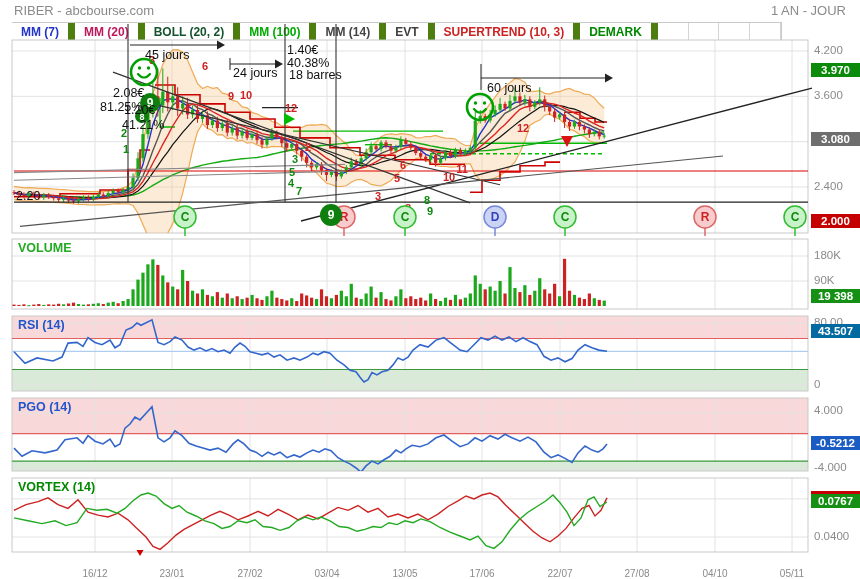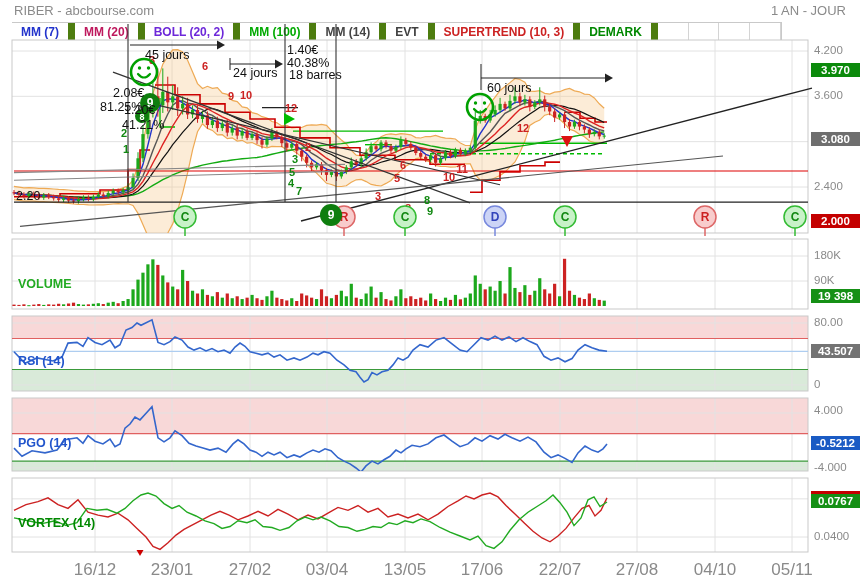--- a/index.html
+++ b/index.html
@@ -11,35 +11,35 @@
           border-top:1px solid #c9c9c9;border-bottom:1px solid #c9c9c9;border-right:1px solid #c9c9c9;
           display:flex;align-items:center;}
   .lg-item{font-size:12px;font-weight:bold;padding:0 9px;height:18px;line-height:18px;
            border-right:7px solid #4d7c0f;white-space:nowrap;}
   .lg-empty{width:70px;height:18px;border-right:1px solid #d4d4d4;}
   #chart-svg{position:absolute;left:0;top:0;}
   .axlab{position:absolute;left:814px;font-size:11.5px;color:#8a8a8a;}
   .badge{position:absolute;left:811px;width:49px;font-size:11.5px;font-weight:bold;color:#fff;
          text-align:center;padding:1px 0;}
   .badge-strip{position:absolute;left:811px;width:49px;height:5px;}
-  .datelab{position:absolute;font-size:17px;color:#8a8a8a;transform:translateX(-50%);}
-  .ptitle{position:absolute;font-size:12.5px;font-weight:bold;margin-top:36px;}
+  .datelab{position:absolute;font-size:10px;color:#8a8a8a;transform:translateX(-50%);margin-top:8px;}
+  .ptitle{position:absolute;font-size:12.5px;font-weight:bold;}
   .anno{position:absolute;font-size:11.5px;color:#111;white-space:nowrap;}
   .anno-big{font-size:12.5px;}
 </style>
 </head>
 <body>
 
 <div id="app">
   <div class="hdr-title">RIBER - abcbourse.com</div>
   <div class="hdr-tf">1 AN - JOUR</div>
   <div id="legend">
       <span class="lg-item" style="color: rgb(34, 51, 204);">MM (7)</span>
       <span class="lg-item" style="color: #be185d;">MM (20)</span>
-      <span class="lg-item" style="color: #6d28d9;">BOLL (20, 2)</span>
+      <span class="lg-item" style="color: #14532d;">BOLL (20, 2)</span>
       <span class="lg-item" style="color: rgb(0, 170, 0);">MM (100)</span>
       <span class="lg-item" style="color: rgb(68, 68, 68);">MM (14)</span>
       <span class="lg-item" style="color: #404040;">EVT</span>
       <span class="lg-item" style="color: rgb(204, 34, 34);">SUPERTREND (10, 3)</span>
       <span class="lg-item" style="color: rgb(0, 136, 0);">DEMARK</span>
       <span class="lg-empty"></span>
       <span class="lg-empty"></span>
       <span class="lg-empty"></span>
       <span class="lg-empty"></span>
     </div>
@@ -649,21 +649,21 @@
       <div class="axlab" style="top: 274px;">90K</div>
       <div class="axlab" style="top: 316px;">80.00</div>
       <div class="axlab" style="top: 378px;">0</div>
       <div class="axlab" style="top: 404px;">4.000</div>
       <div class="axlab" style="top: 461px;">-4.000</div>
       <div class="axlab" style="top: 530px;">0.0400</div>
       <div class="badge" style="top: 63px; background: rgb(11, 138, 11);">3.970</div>
       <div class="badge" style="top: 132px; background: rgb(110, 110, 110);">3.080</div>
       <div class="badge" style="top: 214px; background: rgb(196, 0, 0);">2.000</div>
       <div class="badge" style="top: 289px; background: rgb(21, 144, 21);">19 398</div>
-      <div class="badge" style="top: 344px; background: #737373;">43.507</div>
+      <div class="badge" style="top: 324px; background: #0369a1;">43.507</div>
       <div class="badge" style="top: 436px; background: rgb(26, 91, 196);">-0.5212</div>
       <div class="badge-strip" style="top: 491px; background: rgb(196, 0, 0);"></div>
       <div class="badge" style="top: 494px; background: rgb(21, 144, 21);">0.0767</div>
       <div class="datelab" style="left: 95px; top: 560px;">16/12</div>
       <div class="datelab" style="left: 172px; top: 560px;">23/01</div>
       <div class="datelab" style="left: 250px; top: 560px;">27/02</div>
       <div class="datelab" style="left: 327px; top: 560px;">03/04</div>
       <div class="datelab" style="left: 405px; top: 560px;">13/05</div>
       <div class="datelab" style="left: 482px; top: 560px;">17/06</div>
       <div class="datelab" style="left: 560px; top: 560px;">22/07</div>

